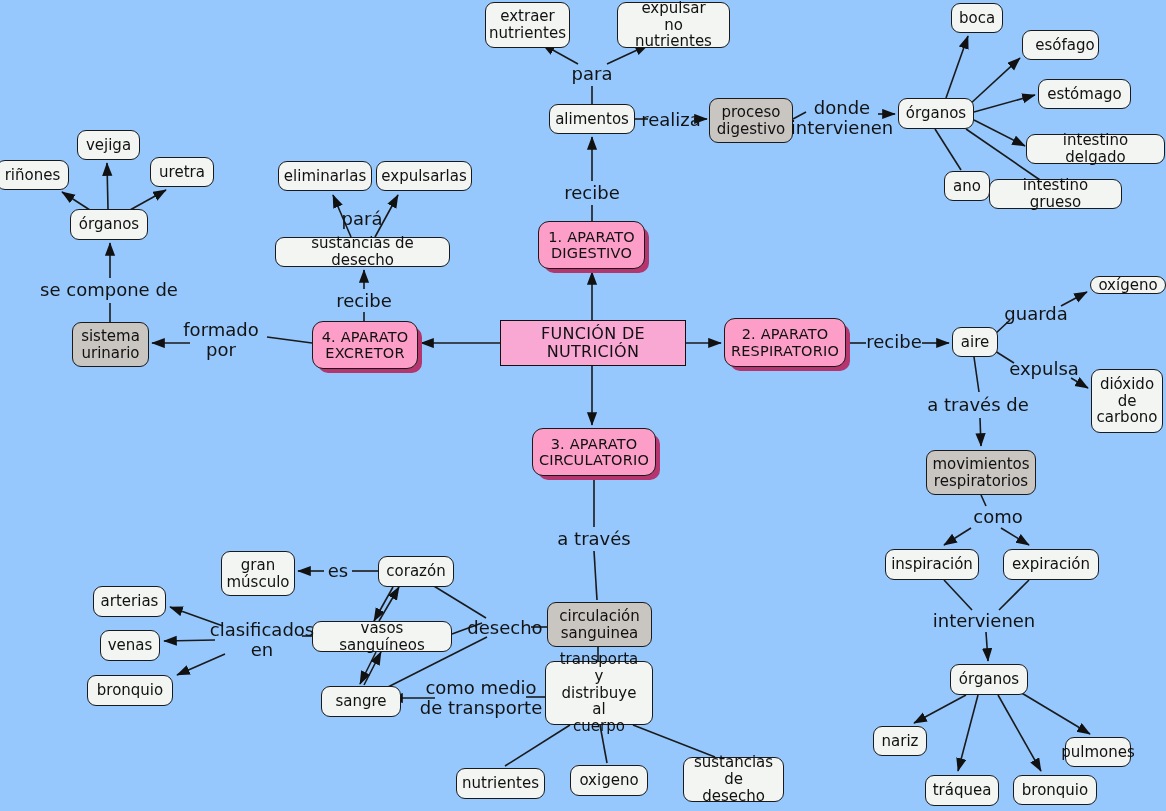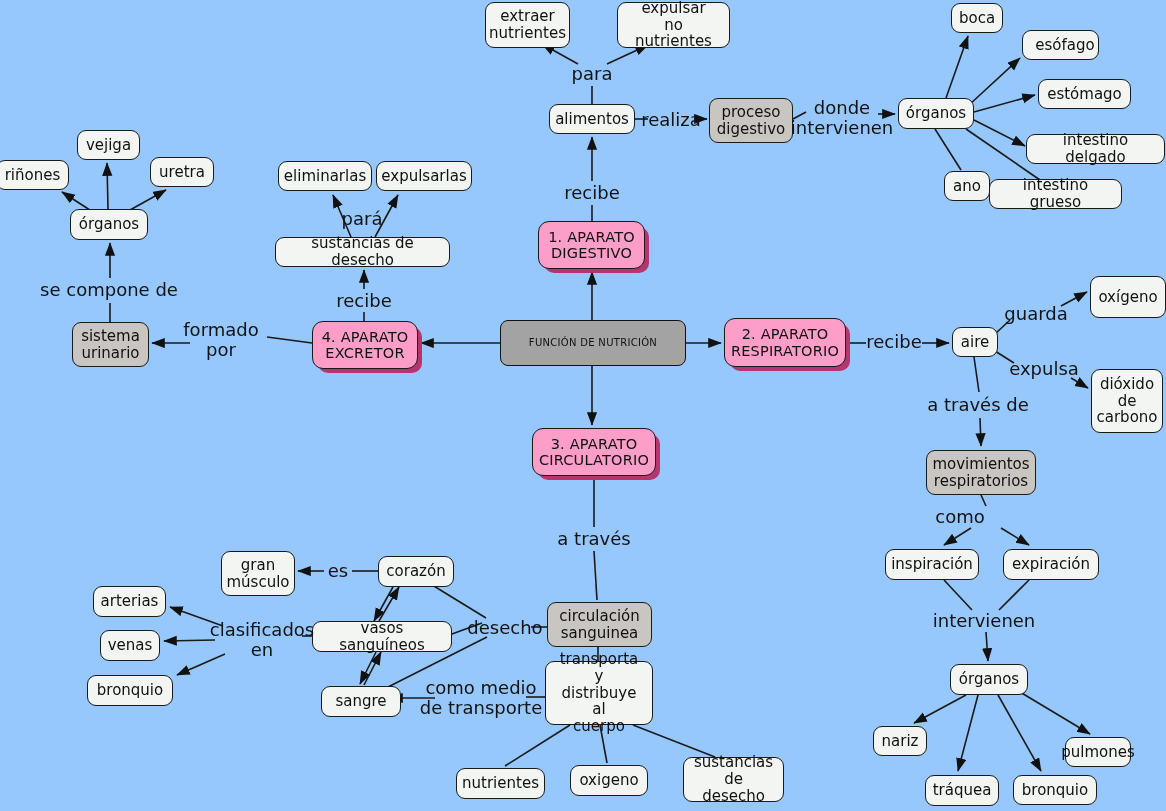--- a/index.html
+++ b/index.html
@@ -43,24 +43,24 @@
   .node.gray { background: #c9c5c1; }
   .node.pink {
     background: #fc9ec7;
     border: 1.6px solid #1a1a1a;
     border-radius: 11px;
     box-shadow: 5px 5px 0 -1px #b5356e;
     font-size: 14.5px;
     letter-spacing: .2px;
   }
   .node.purple {
-    background: #a3a3a3;
+    background: #f9a8d4;
     border: 1.6px solid #111;
-    border-radius: 8px;
-    font-size: 10px;
+    border-radius: 0;
+    font-size: 16px;
     letter-spacing: .3px;
   }
   .elabel {
     position: absolute;
     color: #131313;
     font-size: 18px;
     line-height: 1.1;
     text-align: center;
     white-space: pre-line;
     background: transparent;
@@ -178,21 +178,21 @@
       <div class="node gray" style="left: 72px; top: 322px; width: 77px; height: 45px;">sistema
 urinario</div>
       <div class="node" style="left: 70px; top: 209px; width: 78px; height: 31px;">órganos</div>
       <div class="node" style="left: 77px; top: 130px; width: 63px; height: 30px;">vejiga</div>
       <div class="node" style="left: -4px; top: 160px; width: 73px; height: 30px;">riñones</div>
       <div class="node" style="left: 150px; top: 157px; width: 64px; height: 30px;">uretra</div>
       <div class="node" style="left: 275px; top: 237px; width: 175px; height: 30px;">sustancias de desecho</div>
       <div class="node" style="left: 278px; top: 161px; width: 94px; height: 30px;">eliminarlas</div>
       <div class="node" style="left: 376px; top: 161px; width: 96px; height: 30px;">expulsarlas</div>
       <div class="node" style="left: 952px; top: 327px; width: 46px; height: 30px;">aire</div>
-      <div class="node" style="left: 1090px; top: 276px; width: 76px; height: 42px;">oxígeno</div>
+      <div class="node" style="left: 1090px; top: 276px; width: 76px; height: 18px;">oxígeno</div>
       <div class="node" style="left: 1091px; top: 369px; width: 72px; height: 64px;">dióxido
 de
 carbono</div>
       <div class="node gray" style="left: 926px; top: 450px; width: 110px; height: 45px;">movimientos
 respiratorios</div>
       <div class="node" style="left: 885px; top: 549px; width: 94px; height: 31px;">inspiración</div>
       <div class="node" style="left: 1003px; top: 549px; width: 96px; height: 31px;">expiración</div>
       <div class="node" style="left: 950px; top: 664px; width: 78px; height: 31px;">órganos</div>
       <div class="node" style="left: 873px; top: 726px; width: 54px; height: 30px;">nariz</div>
       <div class="node" style="left: 925px; top: 775px; width: 74px; height: 31px;">tráquea</div>
@@ -219,21 +219,21 @@
   <div id="labels-layer">
       <div class="elabel" style="left: 592px; top: 74px;">para</div>
       <div class="elabel" style="left: 671px; top: 120px;">realiza</div>
       <div class="elabel" style="left: 842px; top: 118px;">donde
 intervienen</div>
       <div class="elabel" style="left: 592px; top: 193px;">recibe</div>
       <div class="elabel" style="left: 894px; top: 342px;">recibe</div>
       <div class="elabel" style="left: 1036px; top: 314px;">guarda</div>
       <div class="elabel" style="left: 1044px; top: 369px;">expulsa</div>
       <div class="elabel" style="left: 978px; top: 405px;">a través de</div>
-      <div class="elabel" style="left: 960px; top: 517px;">como</div>
+      <div class="elabel" style="left: 998px; top: 517px;">como</div>
       <div class="elabel" style="left: 984px; top: 621px;">intervienen</div>
       <div class="elabel" style="left: 221px; top: 340px;">formado
 por</div>
       <div class="elabel" style="left: 364px; top: 301px;">recibe</div>
       <div class="elabel" style="left: 362px; top: 219px;">pará</div>
       <div class="elabel" style="left: 109px; top: 290px;">se compone de</div>
       <div class="elabel" style="left: 594px; top: 539px;">a través</div>
       <div class="elabel" style="left: 505px; top: 628px;">desecho</div>
       <div class="elabel" style="left: 481px; top: 698px;">como medio
 de transporte</div>

